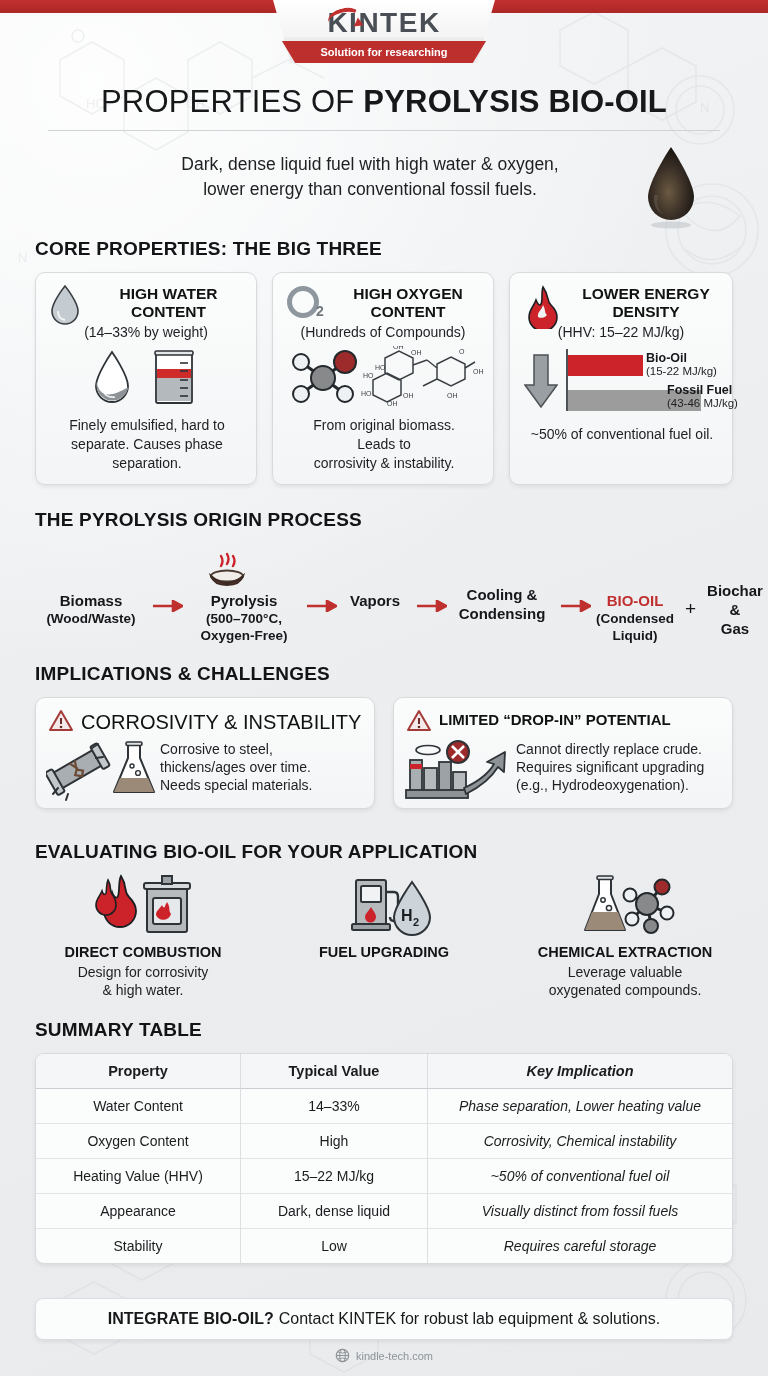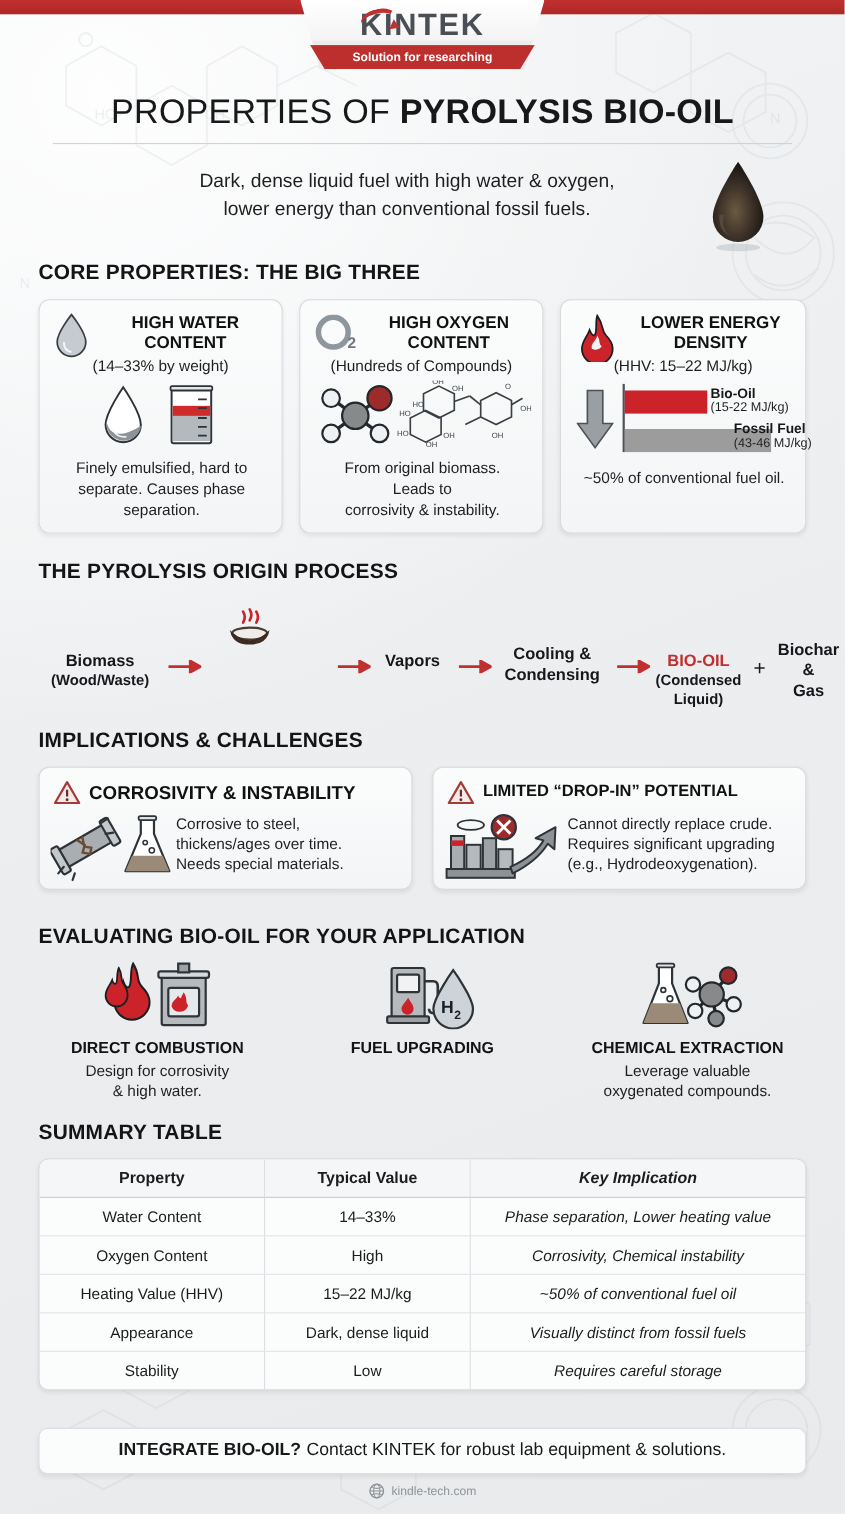--- a/index.html
+++ b/index.html
@@ -332,20 +332,25 @@
     </svg>
 
     <div class="step" style="left:0px; top:32px; width:112px;">
       <b>Biomass</b>
       <div class="sub">(Wood/Waste)</div>
     </div>
     <svg class="arrow" style="left:118px; top:40px;" viewBox="0 0 30 12">
         <path d="M0 6 h20 M20 1 l9 5 l-9 5 z" stroke="#c0302f" stroke-width="2.6" fill="#c0302f"></path>
       </svg>
 
+    <div class="step" style="left:150px; top:32px; width:118px;">
+      <b>Pyrolysis</b>
+      <div class="sub">(500–700°C,</div>
+      <div class="sub">Oxygen-Free)</div>
+    </div>
     <svg class="arrow" style="left:272px; top:40px;" viewBox="0 0 30 12">
         <path d="M0 6 h20 M20 1 l9 5 l-9 5 z" stroke="#c0302f" stroke-width="2.6" fill="#c0302f"></path>
       </svg>
 
     <div class="step" style="left:300px; top:32px; width:80px;">
       <b>Vapors</b>
     </div>
     <svg class="arrow" style="left:382px; top:40px;" viewBox="0 0 30 12">
         <path d="M0 6 h20 M20 1 l9 5 l-9 5 z" stroke="#c0302f" stroke-width="2.6" fill="#c0302f"></path>
       </svg>
@@ -374,21 +379,21 @@
   </div>
 
   <div class="h2" style="top:663px;">IMPLICATIONS &amp; CHALLENGES</div>
 
   <div class="card" style="left:35px; top:697px; width:340px; height:112px;">
     <svg style="position:absolute; left:12px; top:11px; width:26px; height:24px;" viewBox="0 0 26 24">
       <path d="M13 2 L24 21 H2 Z" fill="#f4eaea" stroke="#a33b38" stroke-width="2" stroke-linejoin="round"></path>
       <line x1="13" y1="9" x2="13" y2="15" stroke="#6d2a28" stroke-width="2"></line>
       <circle cx="13" cy="18" r="1.3" fill="#6d2a28"></circle>
     </svg>
-    <div style="position:absolute; left:45px; top:13px; font-size:17px; font-weight:700; color:#111;">CORROSIVITY &amp; INSTABILITY</div>
+    <div style="position:absolute; left:45px; top:13px; font-size:20px; font-weight:400; color:#111;">CORROSIVITY &amp; INSTABILITY</div>
     <svg style="position:absolute; left:10px; top:42px; width:110px; height:62px;" viewBox="0 0 110 62">
       <g transform="rotate(-30 32 30)">
         <rect x="6" y="20" width="52" height="18" rx="2" fill="#a9aeb2" stroke="#2e3338" stroke-width="2"></rect>
         <rect x="2" y="16" width="8" height="26" rx="2" fill="#c3c8cb" stroke="#2e3338" stroke-width="2"></rect>
         <rect x="54" y="16" width="8" height="26" rx="2" fill="#c3c8cb" stroke="#2e3338" stroke-width="2"></rect>
         <path d="M28 20 l4 8 l-5 5 l6 5 M34 20 l-3 9 l5 4 l-4 5" stroke="#6b4a36" stroke-width="2.2" fill="none"></path>
       </g>
       <g stroke="#2e3338" stroke-width="2" stroke-linecap="round">
         <line x1="46" y1="8" x2="52" y2="4"></line>
           <line x1="50" y1="18" x2="57" y2="17"></line>

